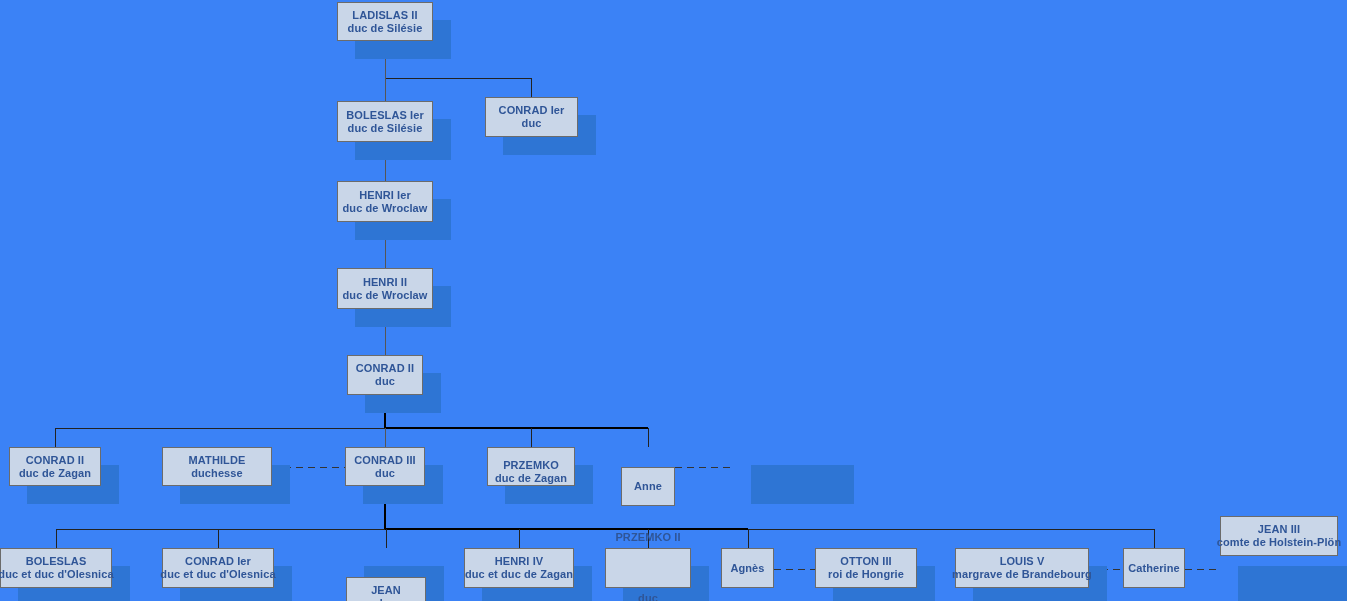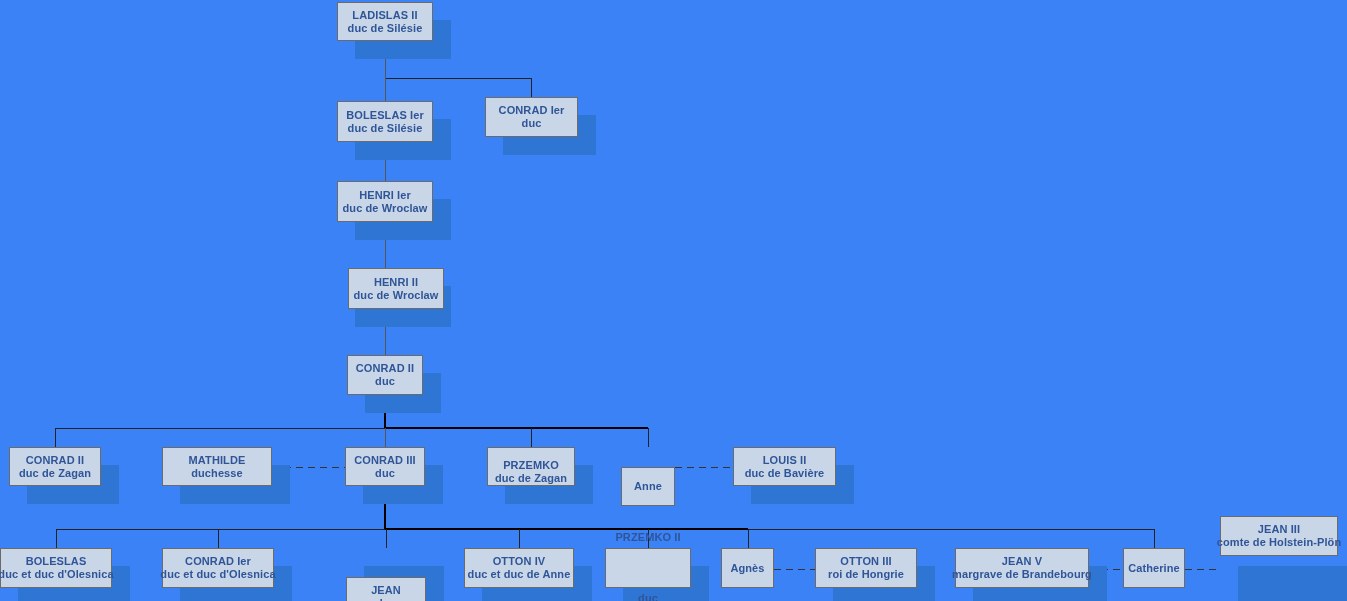--- a/index.html
+++ b/index.html
@@ -132,21 +132,21 @@
     <span class="ln ln2">duc</span>
   </div>
 
   <div class="shadow" style="left:355px;  top:199px; width:96px;  height:41px;"></div>
   <div class="node" style="left:337px; top:181px; width:96px; height:41px;">
     <span class="ln ln1">HENRI Ier</span>
     <span class="ln ln2">duc de Wroclaw</span>
   </div>
 
   <div class="shadow" style="left:355px;  top:286px; width:96px;  height:41px;"></div>
-  <div class="node" style="left:337px; top:268px; width:96px; height:41px;margin-left:11px;">
+  <div class="node" style="left:337px; top:268px; width:96px; height:41px;">
     <span class="ln ln1">HENRI II</span>
     <span class="ln ln2">duc de Wroclaw</span>
   </div>
 
   <div class="shadow" style="left:365px;  top:373px; width:76px;  height:40px;"></div>
   <div class="node" style="left:347px; top:355px; width:76px; height:40px;">
     <span class="ln ln1">CONRAD II</span>
     <span class="ln ln2">duc</span>
   </div>
 
@@ -172,24 +172,20 @@
   <div class="node" style="left:487px; top:447px; width:88px; height:39px;justify-content:flex-end;">
     <span class="ln ln1">PRZEMKO</span>
     <span class="ln ln2">duc de Zagan</span>
   </div>
 
   <div class="node" style="left:621px; top:447px; width:54px; height:39px;margin-top:20px;">
     <span class="ln ln1">Anne</span>
   </div>
 
   <div class="shadow" style="left:751px;  top:465px; width:103px; height:39px;"></div>
-  <div class="node" style="left:733px; top:447px; width:103px; height:39px;">
-    <span class="ln ln1">LOUIS II</span>
-    <span class="ln ln2">duc de Bavière</span>
-  </div>
 
   <div class="shadow" style="left:18px;   top:566px; width:112px; height:40px;"></div>
   <div class="node" style="left:0px; top:548px; width:112px; height:40px;">
     <span class="ln ln1">BOLESLAS</span>
     <span class="ln ln2">duc et duc d'Olesnica</span>
   </div>
 
   <div class="shadow" style="left:180px;  top:566px; width:112px; height:40px;"></div>
   <div class="node" style="left:162px; top:548px; width:112px; height:40px;">
     <span class="ln ln1">CONRAD Ier</span>
@@ -197,43 +193,43 @@
   </div>
 
   <div class="shadow" style="left:364px;  top:566px; width:80px;  height:40px;"></div>
   <div class="node" style="left:346px; top:548px; width:80px; height:40px;margin-top:29px;">
     <span class="ln ln1">JEAN</span>
     <span class="ln ln2">duc</span>
   </div>
 
   <div class="shadow" style="left:482px;  top:566px; width:110px; height:40px;"></div>
   <div class="node" style="left:464px; top:548px; width:110px; height:40px;">
-    <span class="ln ln1">OTTON IV</span>
-    <span class="ln ln2">duc et duc de Anne</span>
+    <span class="ln ln1">HENRI IV</span>
+    <span class="ln ln2">duc et duc de Zagan</span>
   </div>
 
   <div class="shadow" style="left:623px;  top:566px; width:86px;  height:40px;"></div>
   <div class="node" style="left:605px; top:548px; width:86px; height:40px;gap:48px;">
     <span class="ln ln1">PRZEMKO II</span>
     <span class="ln ln2">duc</span>
   </div>
 
   <div class="node" style="left:721px; top:548px; width:53px; height:40px;">
     <span class="ln ln1">Agnès</span>
   </div>
 
   <div class="shadow" style="left:833px;  top:566px; width:102px; height:40px;"></div>
   <div class="node" style="left:815px; top:548px; width:102px; height:40px;">
     <span class="ln ln1">OTTON III</span>
     <span class="ln ln2">roi de Hongrie</span>
   </div>
 
   <div class="shadow" style="left:973px;  top:566px; width:134px; height:40px;"></div>
   <div class="node" style="left:955px; top:548px; width:134px; height:40px;">
-    <span class="ln ln1">JEAN V</span>
+    <span class="ln ln1">LOUIS V</span>
     <span class="ln ln2">margrave de Brandebourg</span>
   </div>
 
   <div class="node" style="left:1123px; top:548px; width:62px; height:40px;">
     <span class="ln ln1">Catherine</span>
   </div>
 
   <div class="shadow" style="left:1238px; top:566px; width:118px; height:40px;"></div>
   <div class="node" style="left:1220px; top:516px; width:118px; height:40px;">
     <span class="ln ln1">JEAN III</span>

